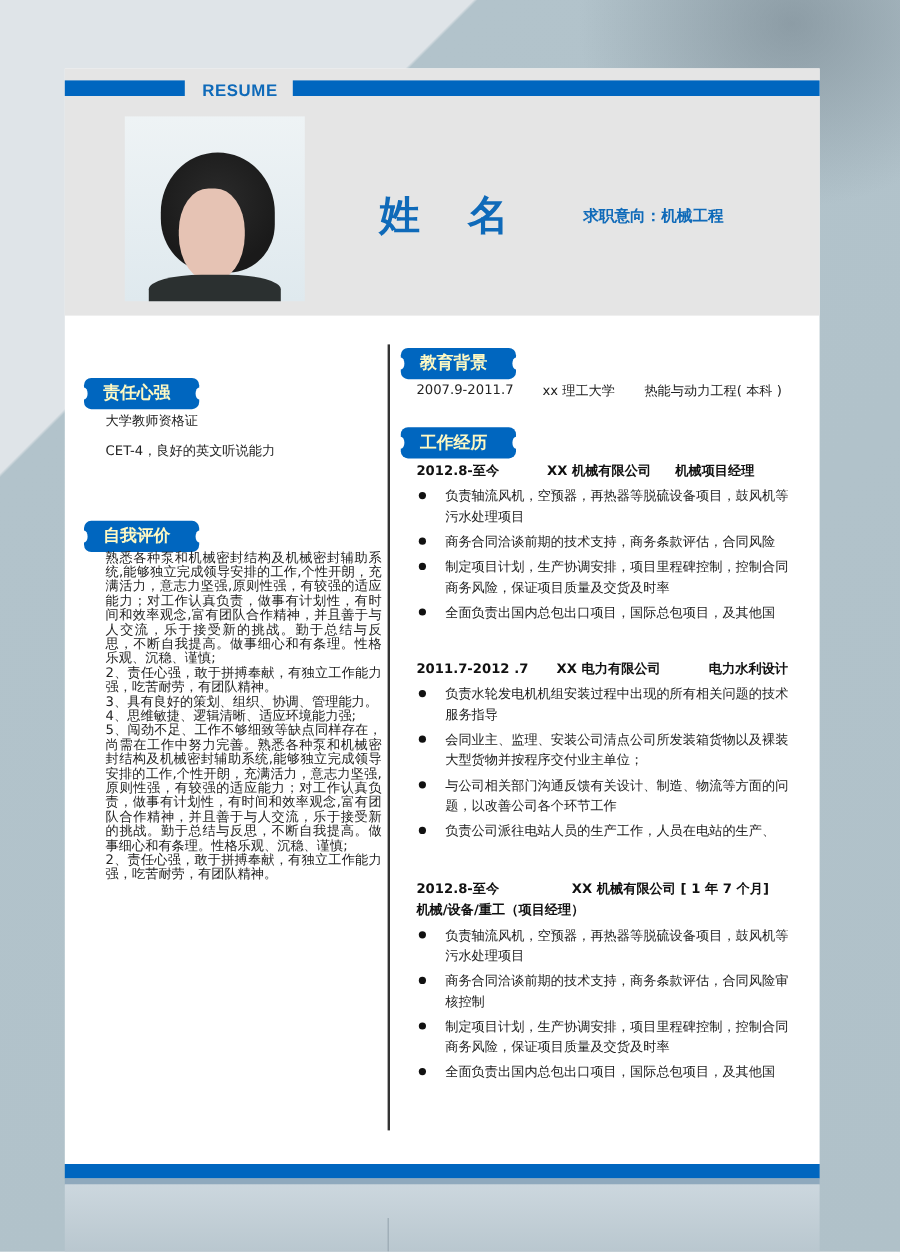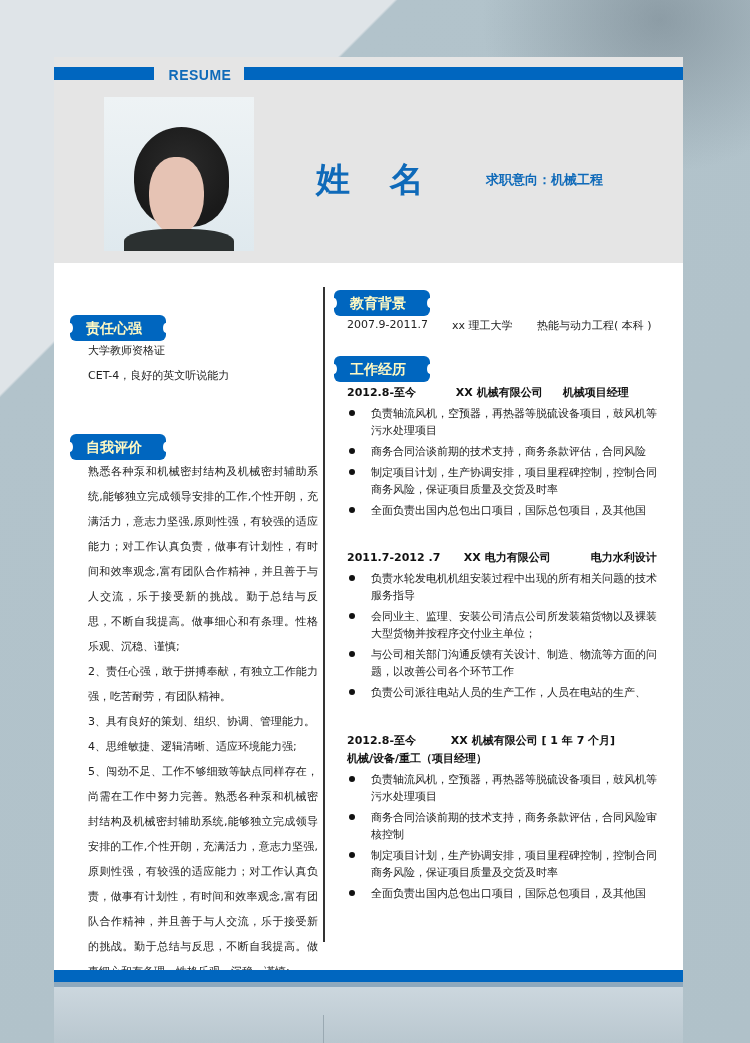--- a/index.html
+++ b/index.html
@@ -68,21 +68,21 @@
   }
   .section-tag::before, .section-tag::after {
     content:""; position:absolute; top:8px; width:6px; height:10px; background:#fff; border-radius:50%;
   }
   .section-tag::before { left:-3px; }
   .section-tag::after { right:-3px; }
   .left-text { position:absolute; font-size:11px; color:#222; }
   .skills .item { height:25px; line-height:18px; }
   .eval {
     position:absolute; left:34px; top:402px; width:230px;
-    font-size:11px; line-height:25px; color:#222; text-align:justify;
+    font-size:11px; line-height:12px; color:#222; text-align:justify;
   }
   .eval p { margin:0; }
   .edu-row {
     position:absolute; left:293px; top:261px; width:330px;
     font-size:11px; color:#222; display:flex;
   }
   .edu-row span { display:inline-block; }
   .job { position:absolute; left:293px; width:320px; }
   .job-head { font-weight:bold; font-size:11px; color:#111; line-height:18px; }
   .job-head span { display:inline-block; }
@@ -179,21 +179,21 @@
       <li> 负责水轮发电机机组安装过程中出现的所有相关问题的技术服务指导</li>
       <li>会同业主、监理、安装公司清点公司所发装箱货物以及裸装大型货物并按程序交付业主单位；</li>
       <li>与公司相关部门沟通反馈有关设计、制造、物流等方面的问题，以改善公司各个环节工作</li>
       <li> 负责公司派往电站人员的生产工作，人员在电站的生产、</li>
     </ul>
   </div>
 
   <div class="job" style="top:675px;">
     <div class="job-head">
       <span style="width:100px;">2012.8-至今</span>
-      <span style="width:190px;">XX 机械有限公司 [ 1 年 7 个月]</span>
+      <span style="width:190px;text-align:right;">XX 机械有限公司 [ 1 年 7 个月]</span>
       <span>机械/设备/重工（项目经理）</span>
     </div>
     <ul class="bullets">
       <li>负责轴流风机，空预器，再热器等脱硫设备项目，鼓风机等污水处理项目</li>
       <li>商务合同洽谈前期的技术支持，商务条款评估，合同风险审核控制</li>
       <li>制定项目计划，生产协调安排，项目里程碑控制，控制合同商务风险，保证项目质量及交货及时率</li>
       <li>全面负责出国内总包出口项目，国际总包项目，及其他国</li>
     </ul>
   </div>
 </div>

